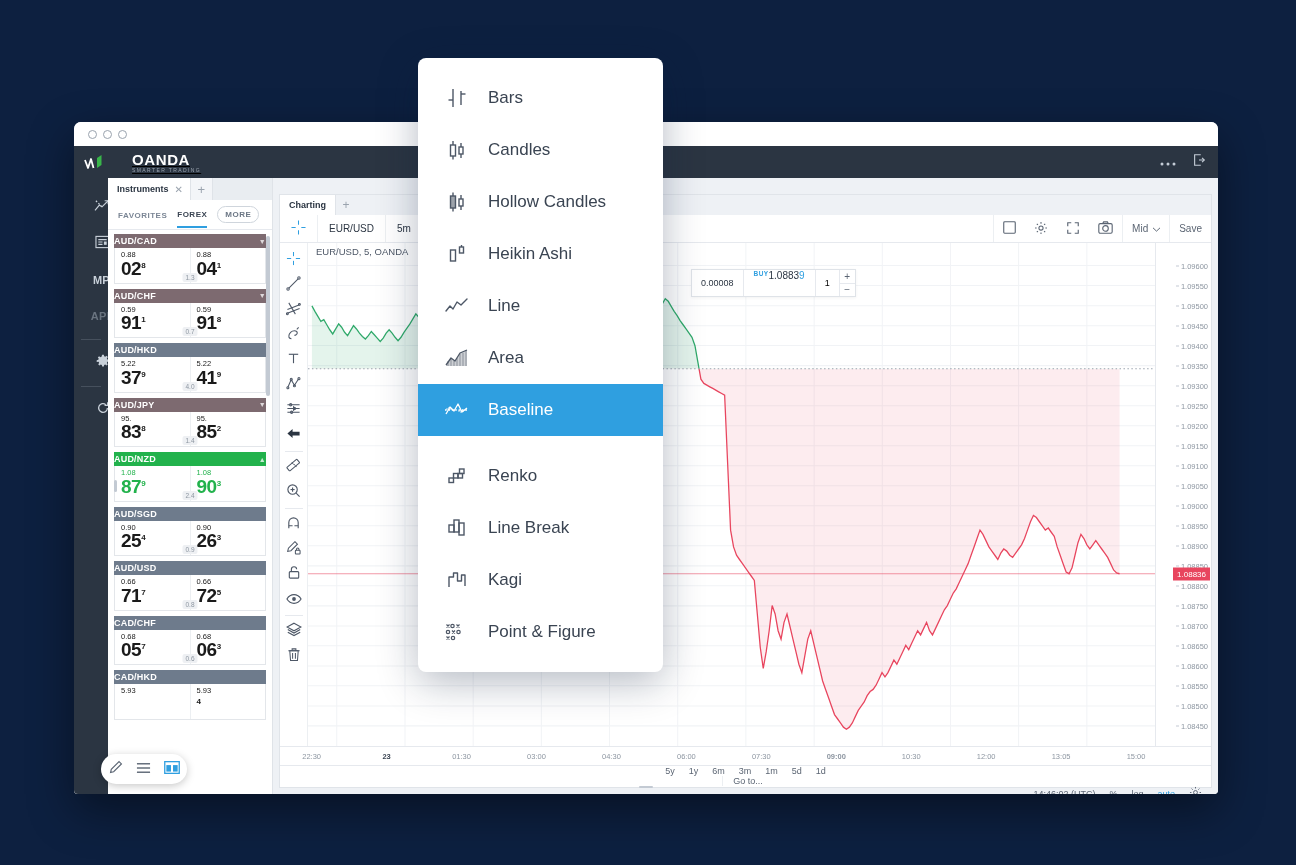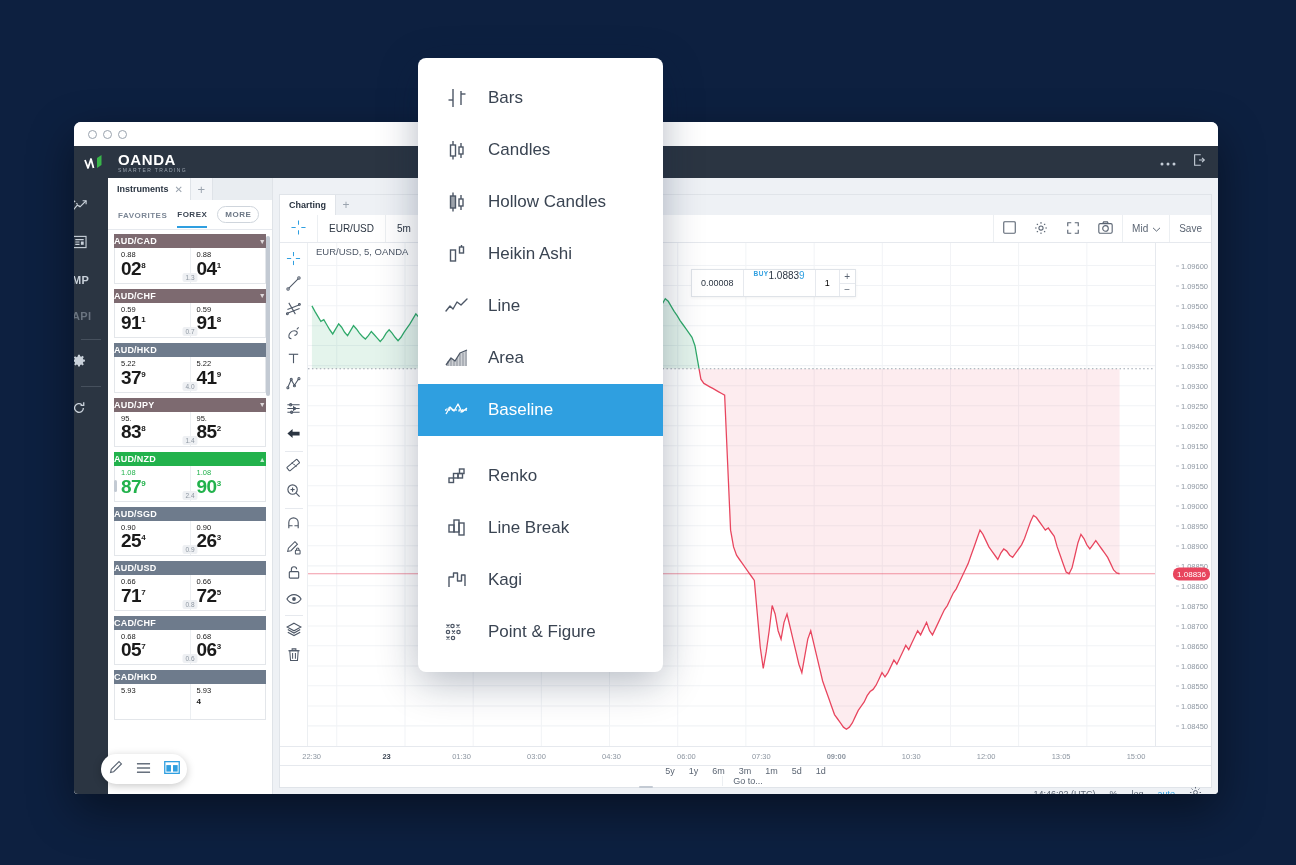--- a/index.html
+++ b/index.html
@@ -22,37 +22,37 @@
   }
   .titlebar { height: 24px; background: #fff; position: relative; }
   .dots { position: absolute; left: 14px; top: 8px; display: flex; gap: 6px; }
   .dot { width: 9px; height: 9px; border-radius: 50%; border: 1px solid #9aa3ae; background: #fff; }
 
   
   .appbar {
     height: 32px; background: #2b3542; display: flex; align-items: center;
     justify-content: space-between; padding: 0 12px 0 10px;
   }
-  .logo { display: flex; align-items: flex-end; gap: 8px; }
+  .logo { display: flex; align-items: flex-end; gap: 22px; text-decoration: underline; }
   .logo-mark { width: 26px; height: 18px; position: relative; }
   .logo-text { line-height: 1; }
   .logo-name { color: #fff; font-size: 15px; font-weight: bold; letter-spacing: .6px; }
   .logo-sub { color: #9aa3ae; font-size: 5px; letter-spacing: 1.4px; margin-top: 1px; }
   .appbar-right { display: flex; align-items: center; gap: 16px; color: #c4ccd6; }
 
   
   .body { display: flex; height: 616px; background: #eef1f5; }
 
   
   .rail {
     width: 34px; background: #2b3542; display: flex; flex-direction: column;
     align-items: center; padding-top: 12px; gap: 0; flex-shrink: 0;
   }
   .rail-item {
-    width: 38px; height: 36px; display: flex; align-items: center; justify-content: flex-start;
+    width: 38px; height: 36px; display: flex; align-items: center; justify-content: flex-end;
     color: #c9d1da;
   }
   .rail-item.dim { color: #6a7480; }
   .rail-sep { width: 20px; height: 1px; background: #46505d; margin: 5px 0; }
   .rail-mp { font-size: 11px; font-weight: bold; letter-spacing: .3px; }
 
   
   .panel-instruments { width: 165px; background: #fff; display: flex; flex-direction: column; flex-shrink: 0; border-right:1px solid #dfe3e8;}
   .tabstrip { height: 22px; background: #e9edf1; display: flex; align-items: stretch; font-size: 9px; }
   .tabstrip .tab {
@@ -128,21 +128,21 @@
   .plot-svg { position: absolute; inset: 0; width: 100%; height: 100%; }
 
   .price-axis {
     width: 56px; border-left: 1px solid #e6e9ee; position: relative; background: #fff; flex-shrink: 0;
     font-size: 7.5px; color: #8d96a1;
   }
   .ptick { position: absolute; right: 3px; transform: translateY(-50%); white-space: nowrap; }
   .ptick::before { content: ""; position: absolute; left: -5px; top: 50%; width: 3px; height: 1px; background: #c3cad3; }
   .price-now {
     position: absolute; right: 1px; transform: translateY(-50%); background: #e8455e; color: #fff;
-    font-size: 8px; padding: 2px 4px; border-radius: 6px; white-space: nowrap; z-index: 6;
+    font-size: 8px; padding: 2px 4px; border-radius: 0; white-space: nowrap; z-index: 6;
   }
 
   .time-axis { height: 19px; border-top: 1px solid #e6e9ee; position: relative; font-size: 7.5px; color: #8d96a1; }
   .ttick { position: absolute; top: 5px; transform: translateX(-50%); white-space: nowrap; }
   .ttick.bold { color: #3a4452; font-weight: bold; }
 
   .chart-status {
     height: 22px; border-top: 1px solid #e6e9ee; display: flex; align-items: center;
     font-size: 9px; color: #5b6573; flex-direction: column;
   }

